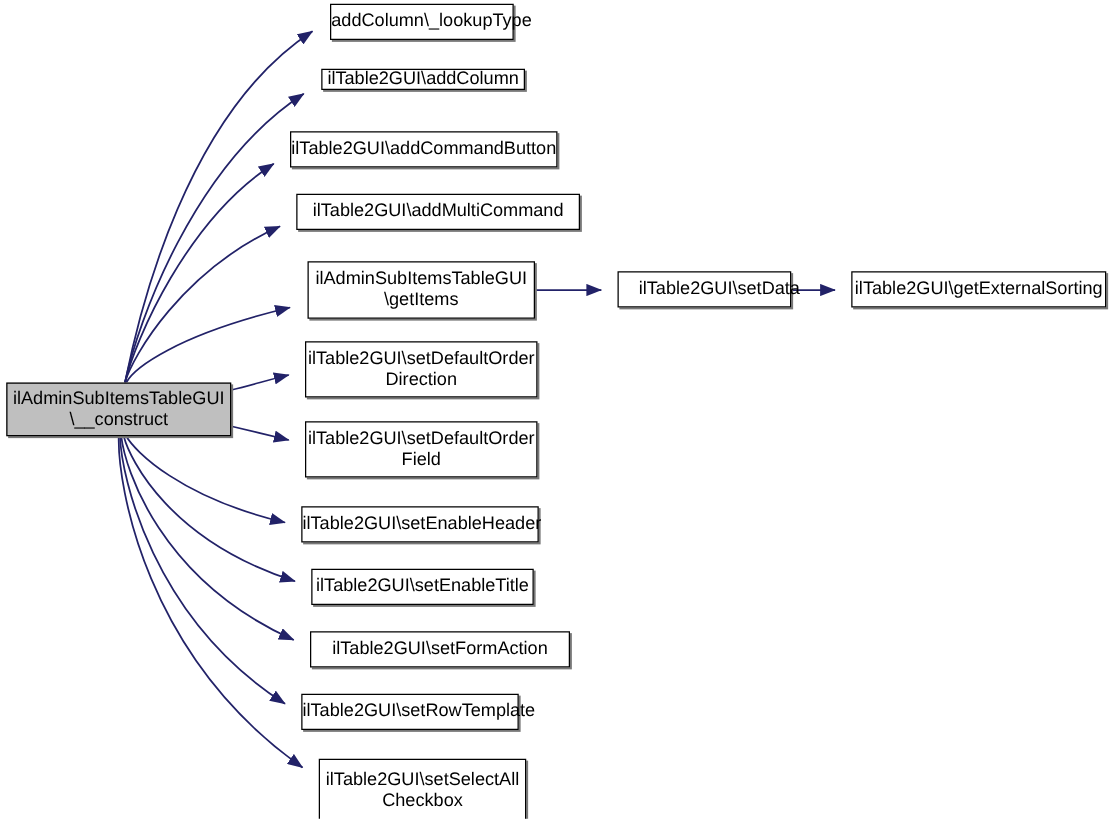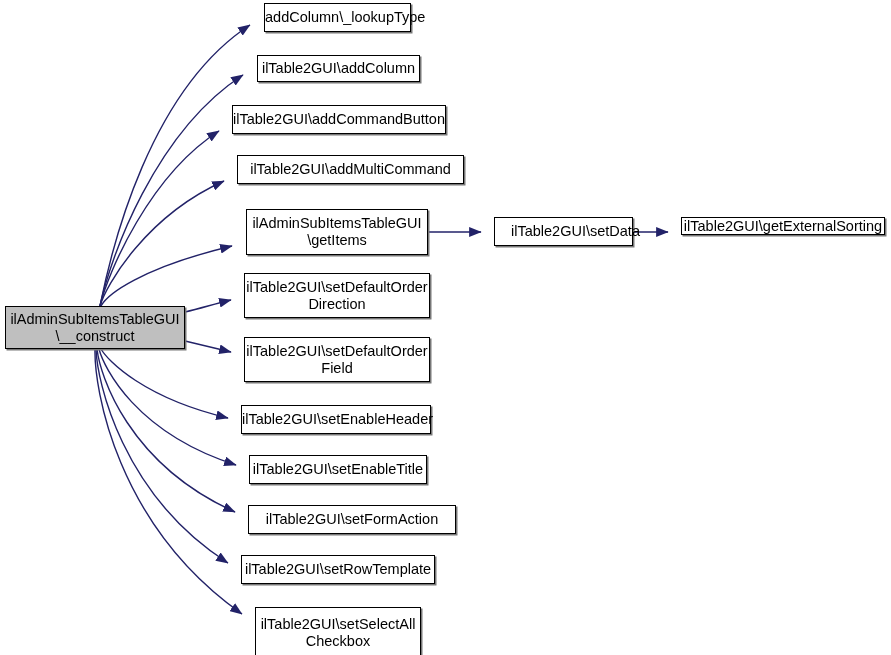--- a/index.html
+++ b/index.html
@@ -78,32 +78,32 @@
         <path d="M95,349 C94,388 116,525 242,614" fill="none" stroke="#222268" stroke-width="1.4" marker-end="url(#arrowhead)"></path>
         <path d="M428,232 L481,232" fill="none" stroke="#222268" stroke-width="1.4" marker-end="url(#arrowhead)"></path>
         <path d="M633,232 L668,232" fill="none" stroke="#222268" stroke-width="1.4" marker-end="url(#arrowhead)"></path>
       </g>
   </svg>
 
   <div id="node-layer">
       <div class="node root" style="left: 5px; top: 306px; width: 180px; height: 43px;"><span class="label">ilAdminSubItemsTableGUI
 \__construct</span></div>
       <div class="node" style="left: 264px; top: 3px; width: 147px; height: 29px;"><span class="label">addColumn\_lookupType</span></div>
-      <div class="node" style="left: 257px; top: 55px; width: 163px; height: 27px;"><span class="label">ilTable2GUI\addColumn</span></div>
+      <div class="node" style="left: 257px; top: 55px; width: 163px; height: 17px;"><span class="label">ilTable2GUI\addColumn</span></div>
       <div class="node" style="left: 232px; top: 105px; width: 214px; height: 29px;"><span class="label">ilTable2GUI\addCommandButton</span></div>
       <div class="node" style="left: 237px; top: 155px; width: 227px; height: 29px;"><span class="label">ilTable2GUI\addMultiCommand</span></div>
       <div class="node" style="left: 246px; top: 209px; width: 182px; height: 46px;"><span class="label">ilAdminSubItemsTableGUI
 \getItems</span></div>
       <div class="node" style="left: 244px; top: 273px; width: 186px; height: 45px;"><span class="label">ilTable2GUI\setDefaultOrder
 Direction</span></div>
       <div class="node" style="left: 244px; top: 337px; width: 186px; height: 45px;"><span class="label">ilTable2GUI\setDefaultOrder
 Field</span></div>
       <div class="node" style="left: 241px; top: 405px; width: 190px; height: 29px;"><span class="label">ilTable2GUI\setEnableHeader</span></div>
       <div class="node" style="left: 249px; top: 455px; width: 178px; height: 29px; justify-content: center;"><span class="label">ilTable2GUI\setEnableTitle</span></div>
       <div class="node" style="left: 248px; top: 505px; width: 208px; height: 29px;"><span class="label">ilTable2GUI\setFormAction</span></div>
-      <div class="node" style="left: 241px; top: 555px; width: 194px; height: 29px;"><span class="label">ilTable2GUI\setRowTemplate</span></div>
+      <div class="node" style="left: 241px; top: 555px; width: 174px; height: 29px;"><span class="label">ilTable2GUI\setRowTemplate</span></div>
       <div class="node" style="left: 255px; top: 607px; width: 166px; height: 52px;"><span class="label">ilTable2GUI\setSelectAll
 Checkbox</span></div>
       <div class="node" style="left: 494px; top: 217px; width: 139px; height: 29px; padding-left: 16px;"><span class="label">ilTable2GUI\setData</span></div>
-      <div class="node" style="left: 681px; top: 217px; width: 204px; height: 18px;"><span class="label">ilTable2GUI\getExternalSorting</span></div>
+      <div class="node" style="left: 681px; top: 217px; width: 204px; height: 29px;"><span class="label">ilTable2GUI\getExternalSorting</span></div>
     </div>
 
 </div>
 
 </body></html>

